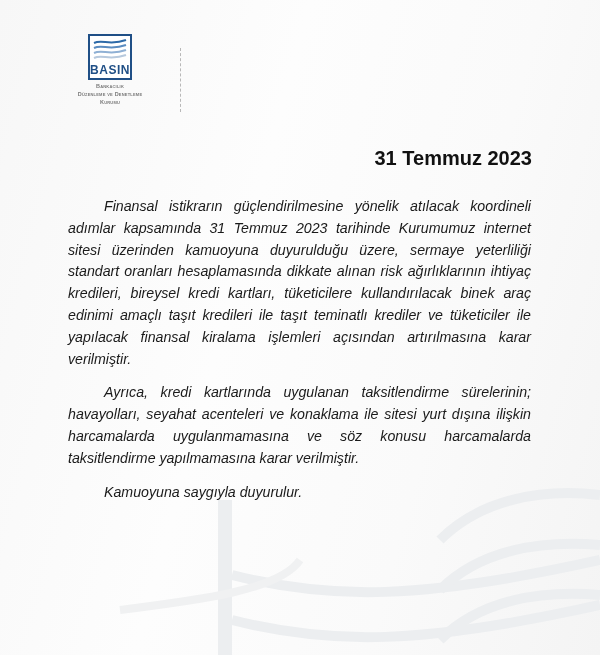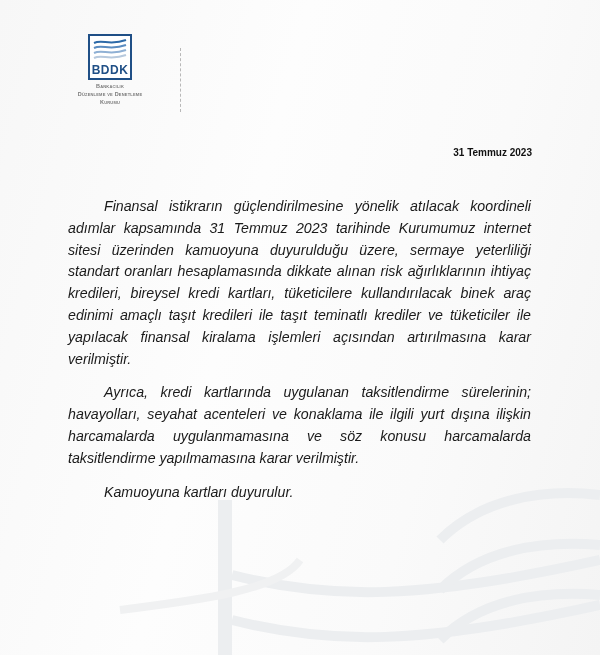--- a/index.html
+++ b/index.html
@@ -37,21 +37,21 @@
       position: absolute; left: 180px; top: 48px; height: 64px; width: 0;
       border-left: 1.5px dashed #b8b8b8;
     }
     .doc-title {
       position: absolute; left: 198px; top: 55px;
       font-size: 27px; font-weight: bold; color: #6b6b6b; letter-spacing: 0.5px;
       font-family: "DejaVu Sans", sans-serif;
     }
     .date {
       position: absolute; right: 68px; top: 147px;
-      font-size: 10px; font-weight: bold; color: #111;
+      font-size: 20px; font-weight: bold; color: #111;
     }
     .body-text {
       position: absolute; left: 68px; top: 196px; width: 463px;
       font-size: 14.2px; line-height: 21.8px; color: #1a1a1a; font-style: italic;
     }
     .body-text p { margin: 0 0 12px 0; text-align: justify; text-indent: 36px; }
     .body-text p.last { text-align: left; }
   </style>
 </head>
 <body>
@@ -69,31 +69,31 @@
   </svg>
 
   <div class="logo">
     <div class="logo-box">
       <svg class="logo-waves" viewBox="0 0 36 24">
         <path d="M2 5 C 10 1, 18 8, 34 2" stroke="#2d6aa8" stroke-width="2" fill="none"></path>
         <path d="M2 10 C 10 6, 18 13, 34 7" stroke="#5b8cc0" stroke-width="2" fill="none"></path>
         <path d="M2 15 C 10 11, 18 18, 34 12" stroke="#8fb0d4" stroke-width="2" fill="none"></path>
         <path d="M2 20 C 10 16, 18 23, 34 17" stroke="#b7c9dd" stroke-width="2" fill="none"></path>
       </svg>
-      <div class="logo-abbr">BDDK</div>
+      <div class="logo-abbr">BASIN</div>
     </div>
     <div class="logo-name">Bankacılık</div>
     <div class="logo-name" style="margin-top:0">Düzenleme ve Denetleme</div>
     <div class="logo-name" style="margin-top:0">Kurumu</div>
   </div>
 
   <div class="divider"></div>
 
 
   <div class="date">31 Temmuz 2023</div>
 
   <div class="body-text">
     <p>Finansal istikrarın güçlendirilmesine yönelik atılacak koordineli adımlar kapsamında 31 Temmuz 2023 tarihinde Kurumumuz internet sitesi üzerinden kamuoyuna duyurulduğu üzere, sermaye yeterliliği standart oranları hesaplamasında dikkate alınan risk ağırlıklarının ihtiyaç kredileri, bireysel kredi kartları, tüketicilere kullandırılacak binek araç edinimi amaçlı taşıt kredileri ile taşıt teminatlı krediler ve tüketiciler ile yapılacak finansal kiralama işlemleri açısından artırılmasına karar verilmiştir.</p>
-    <p>Ayrıca, kredi kartlarında uygulanan taksitlendirme sürelerinin; havayolları, seyahat acenteleri ve konaklama ile ilgili yurt dışına ilişkin harcamalarda uygulanmamasına ve söz konusu harcamalarda taksitlendirme yapılmamasına karar verilmiştir.</p>
-    <p class="last">Kamuoyuna kartları duyurulur.</p>
+    <p>Ayrıca, kredi kartlarında uygulanan taksitlendirme sürelerinin; havayolları, seyahat acenteleri ve konaklama ile sitesi yurt dışına ilişkin harcamalarda uygulanmamasına ve söz konusu harcamalarda taksitlendirme yapılmamasına karar verilmiştir.</p>
+    <p class="last">Kamuoyuna saygıyla duyurulur.</p>
   </div>
 
 </div>
 
 </body></html>

